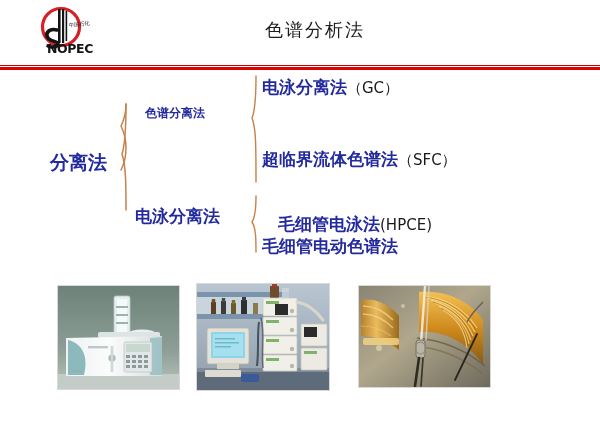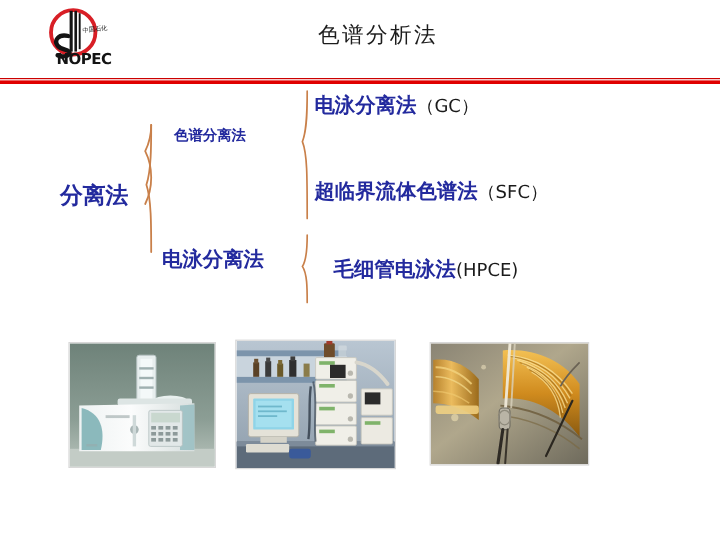--- a/index.html
+++ b/index.html
@@ -175,20 +175,23 @@
   <div class="brace" id="brace-electro">
     <svg width="18" height="62" viewBox="0 0 18 62">
       <path d="M13 2 C13 10, 13 22, 9 28 C13 34, 13 46, 13 58" fill="none" stroke="#c9804a" stroke-width="1.4" stroke-linecap="round"></path>
     </svg>
   </div>
 
   <div class="node" id="leaf-hpce">
     <span>毛细管电泳法</span><span class="suffix">(HPCE)</span>
   </div>
 
+  <div class="node" id="leaf-meekc">
+    <span>毛细管电动色谱法</span>
+  </div>
 </div>
 
 <div class="photos">
 
   <div class="photo" id="photo-gc">
     <svg width="121" height="103" viewBox="0 0 121 103">
       <defs>
         <linearGradient id="gcbg" x1="0" y1="0" x2="0" y2="1">
           <stop offset="0%" stop-color="#6e8279"></stop>
           <stop offset="62%" stop-color="#8c9e95"></stop>

